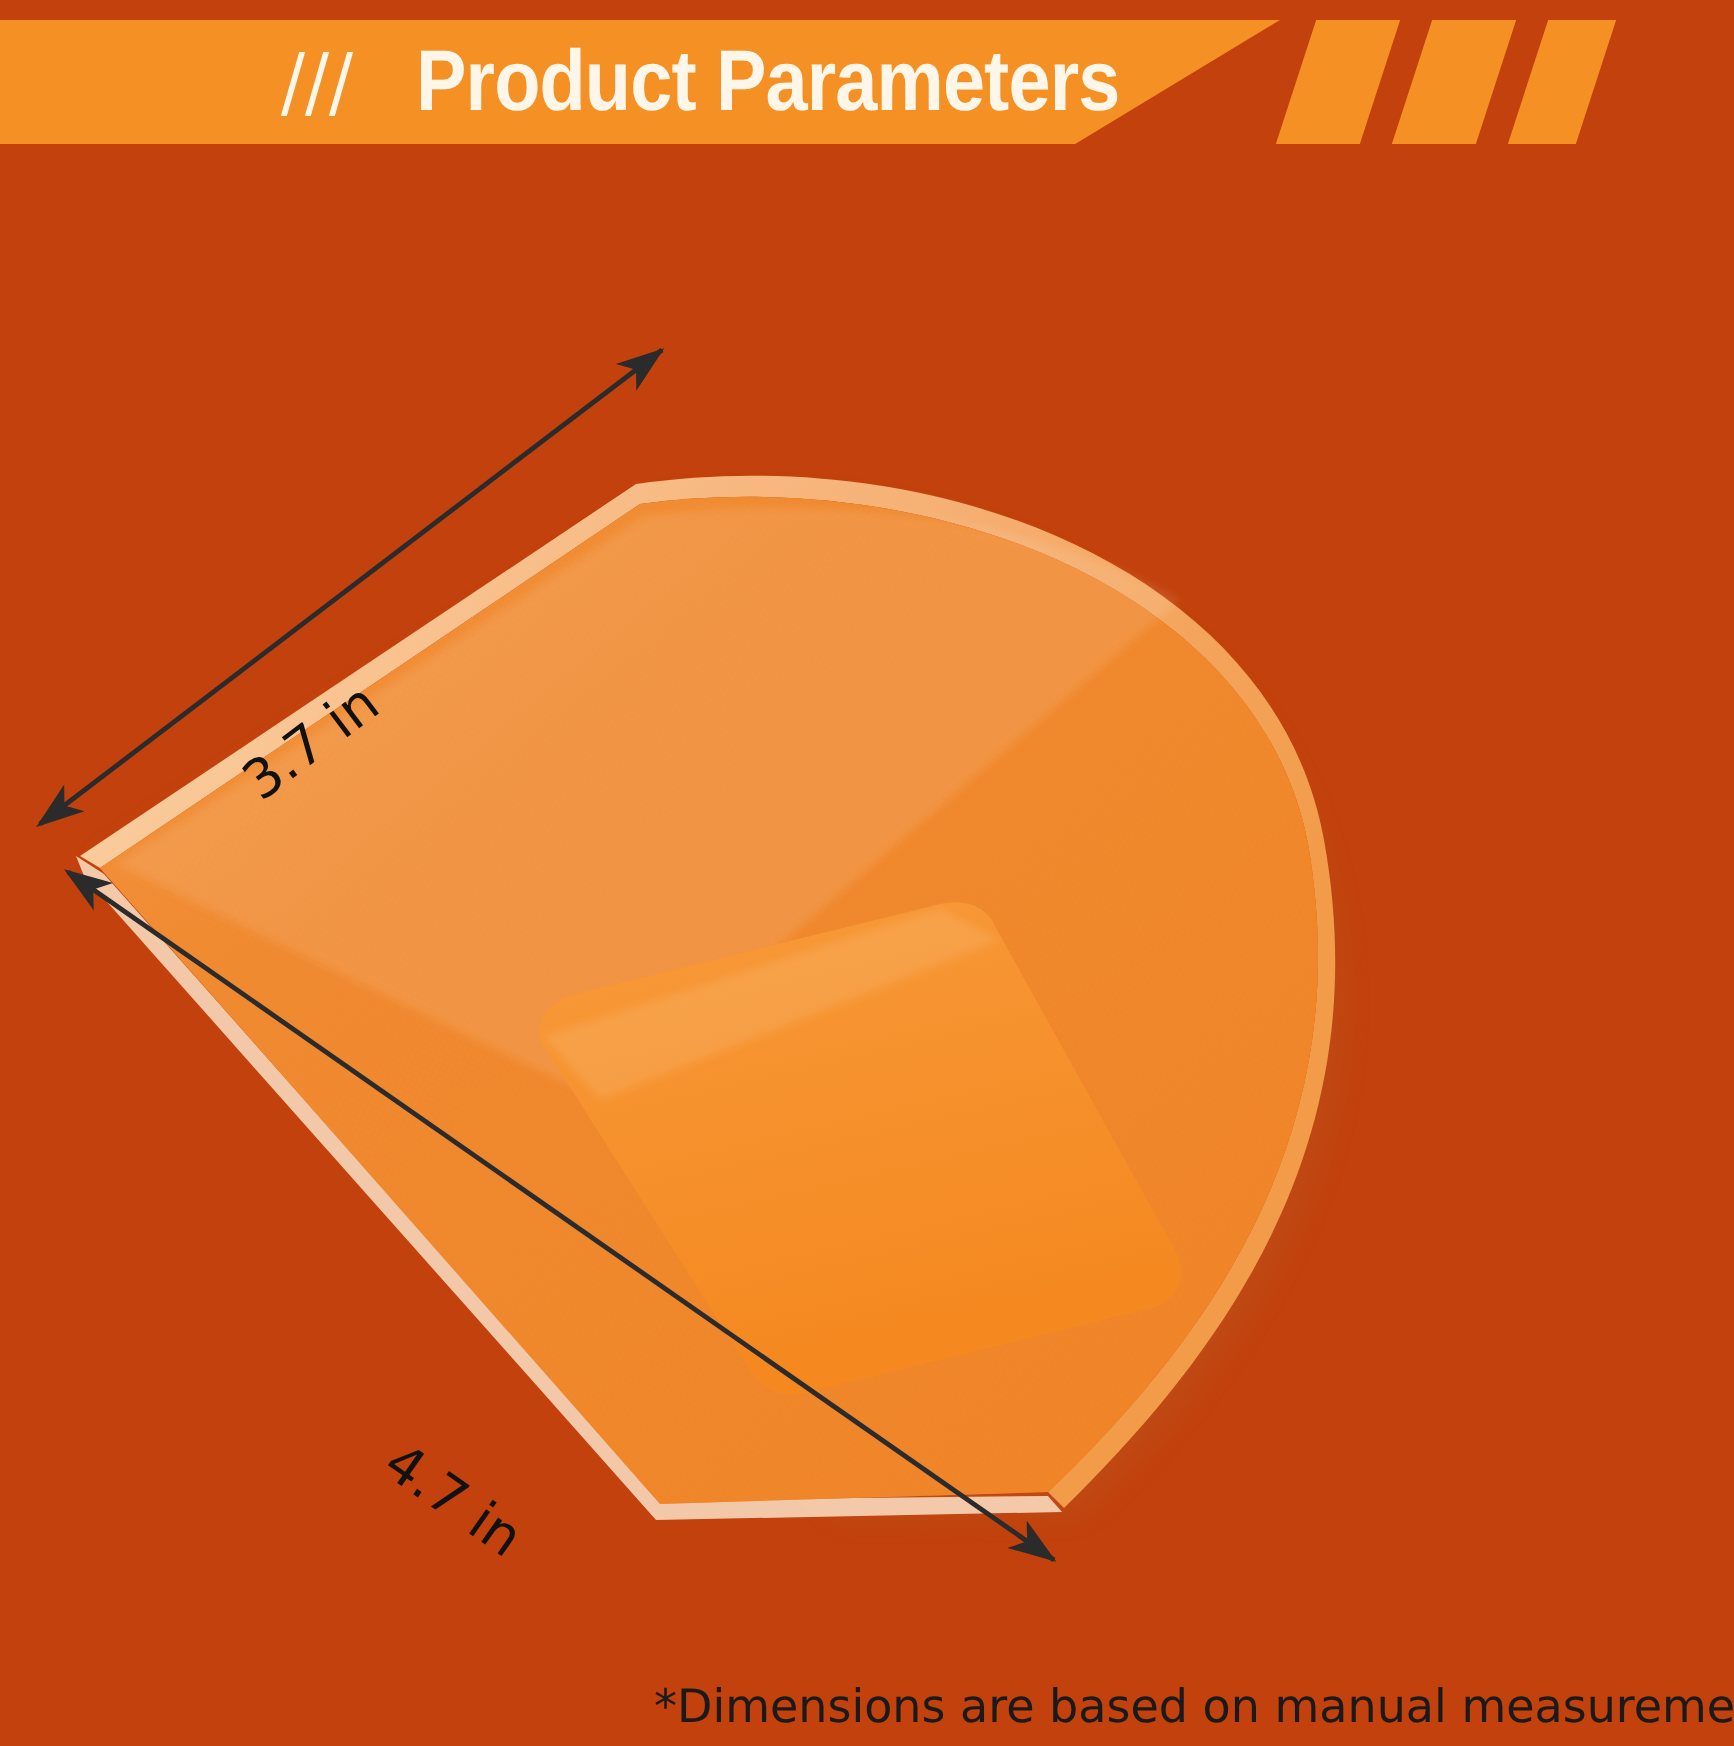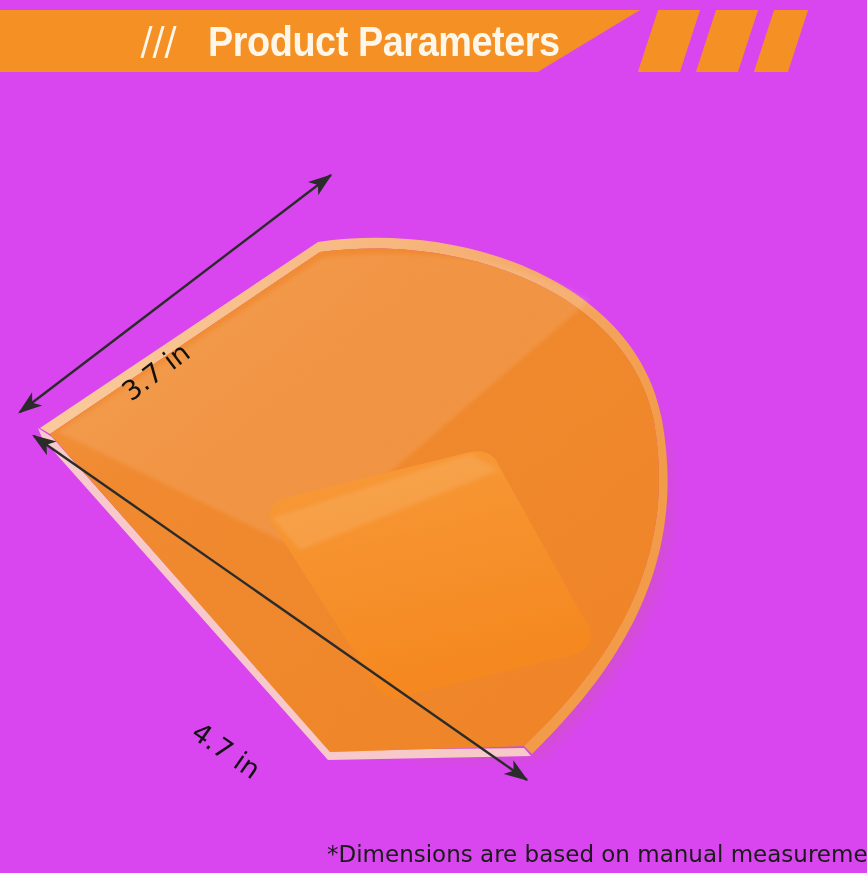--- a/index.html
+++ b/index.html
@@ -7,21 +7,21 @@
     padding: 0;
     background: #ffffff;
   }
   body {
     font-family: "Liberation Sans", sans-serif;
   }
   #page {
     position: relative;
     width: 867px;
     height: 873px;
-    background: #d946ef;
+    background: #c2410c;
     overflow: hidden;
   }
 
   
   #banner-wrap {
     position: absolute;
     left: 0;
     top: 10px;
     width: 867px;
     height: 62px;

